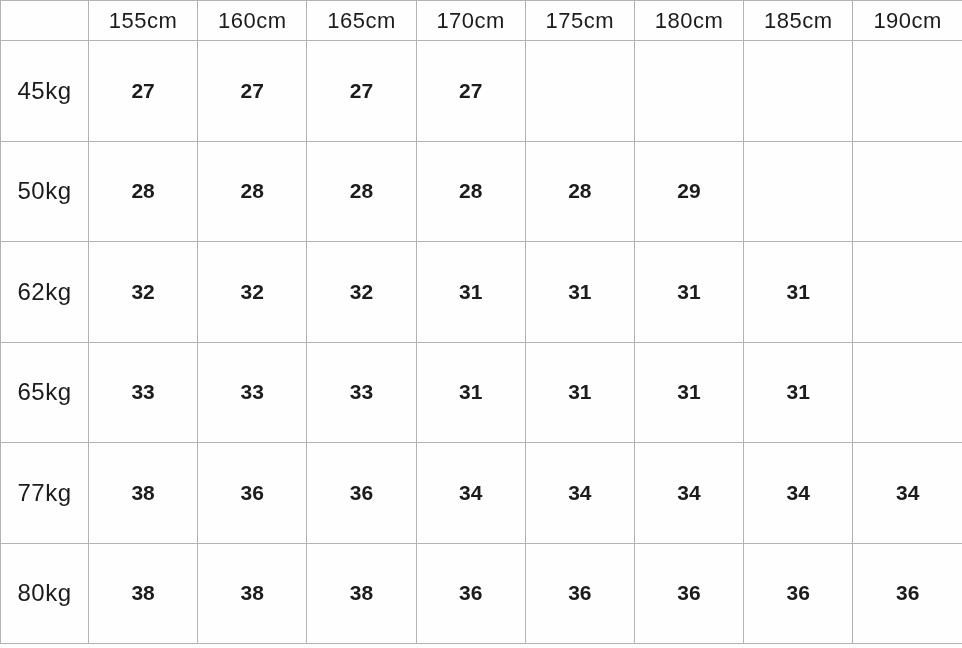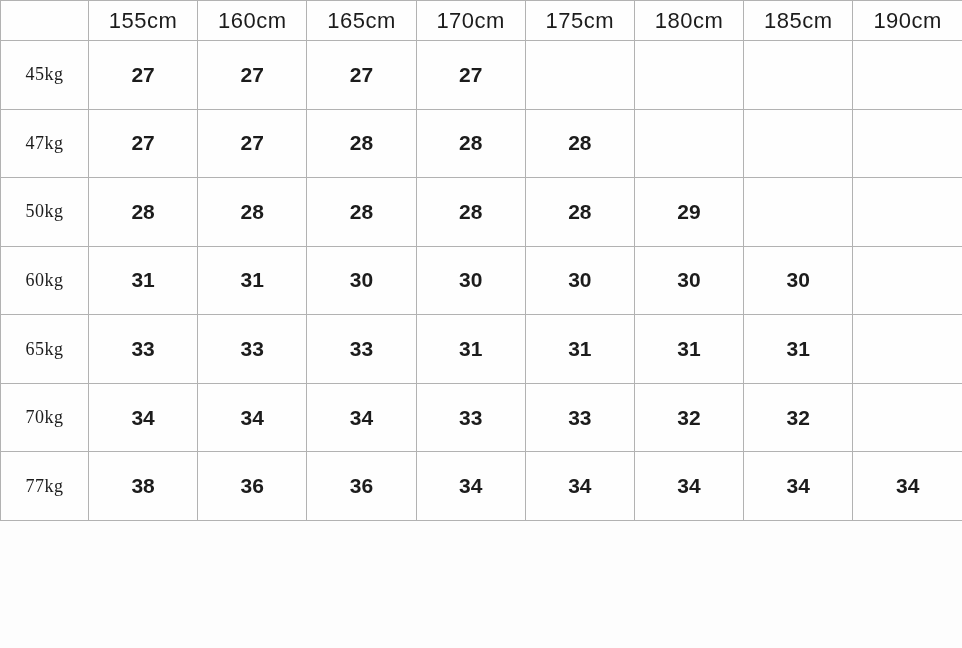--- a/index.html
+++ b/index.html
@@ -12,21 +12,21 @@
     width: 962px;
     height: 648px;
     background: #fdfdfd;
     overflow: hidden;
     position: relative;
   }
   table.size-table {
     border-collapse: collapse;
     table-layout: fixed;
     width: 962px;
-    height: 521px;
+    height: 644px;
   }
   table.size-table th,
   table.size-table td {
     border: 1px solid #b2b2b2;
     padding: 0;
     text-align: center;
     vertical-align: middle;
     background: #fefefe;
     color: #1c1c1c;
     overflow: hidden;
@@ -38,25 +38,24 @@
   thead th {
     font-size: 22px;
     font-weight: 400;
     letter-spacing: 0.5px;
   }
   th.corner {
     border-top: none;
     border-left: none;
   }
   th.rowhead {
-    font-size: 18px;
+    font-size: 24px;
     font-weight: 400;
     border-left: none;
     letter-spacing: 0.5px;
-    font-family: Liberation Serif, serif;
   }
   tbody td {
     font-size: 21px;
     font-weight: 700;
     color: #161616;
   }
   table.size-table th:last-child,
   table.size-table td:last-child {
     border-right: none;
   }
@@ -96,80 +95,69 @@
           <td>27</td>
           <td>27</td>
           <td>27</td>
           <td>27</td>
           <td></td>
           <td></td>
           <td></td>
           <td></td>
         </tr>
         <tr>
-          <th class="rowhead">47kg</th>
-          <td>27</td>
-          <td>27</td>
-          <td>28</td>
-          <td>28</td>
-          <td>28</td>
-          <td></td>
-          <td></td>
-          <td></td>
-        </tr>
-        <tr>
           <th class="rowhead">50kg</th>
           <td>28</td>
           <td>28</td>
           <td>28</td>
           <td>28</td>
           <td>28</td>
           <td>29</td>
           <td></td>
           <td></td>
         </tr>
         <tr>
-          <th class="rowhead">60kg</th>
+          <th class="rowhead">62kg</th>
+          <td>32</td>
+          <td>32</td>
+          <td>32</td>
           <td>31</td>
           <td>31</td>
-          <td>30</td>
-          <td>30</td>
-          <td>30</td>
-          <td>30</td>
-          <td>30</td>
+          <td>31</td>
+          <td>31</td>
           <td></td>
         </tr>
         <tr>
           <th class="rowhead">65kg</th>
           <td>33</td>
           <td>33</td>
           <td>33</td>
           <td>31</td>
           <td>31</td>
           <td>31</td>
           <td>31</td>
           <td></td>
         </tr>
         <tr>
-          <th class="rowhead">70kg</th>
-          <td>34</td>
-          <td>34</td>
-          <td>34</td>
-          <td>33</td>
-          <td>33</td>
-          <td>32</td>
-          <td>32</td>
-          <td></td>
-        </tr>
-        <tr>
           <th class="rowhead">77kg</th>
           <td>38</td>
           <td>36</td>
           <td>36</td>
           <td>34</td>
           <td>34</td>
           <td>34</td>
           <td>34</td>
           <td>34</td>
         </tr>
+        <tr>
+          <th class="rowhead">80kg</th>
+          <td>38</td>
+          <td>38</td>
+          <td>38</td>
+          <td>36</td>
+          <td>36</td>
+          <td>36</td>
+          <td>36</td>
+          <td>36</td>
+        </tr>
       </tbody>
   </table>
 </div>
 
 </body></html>

